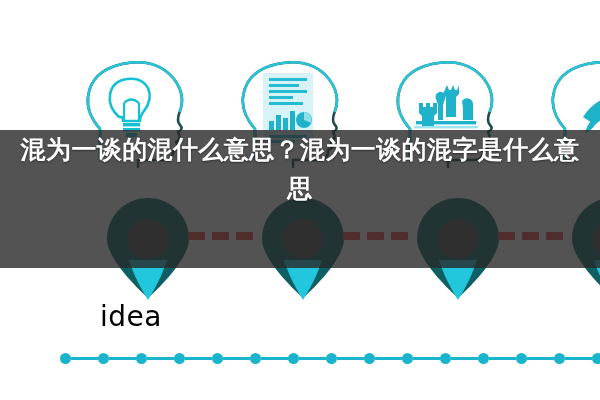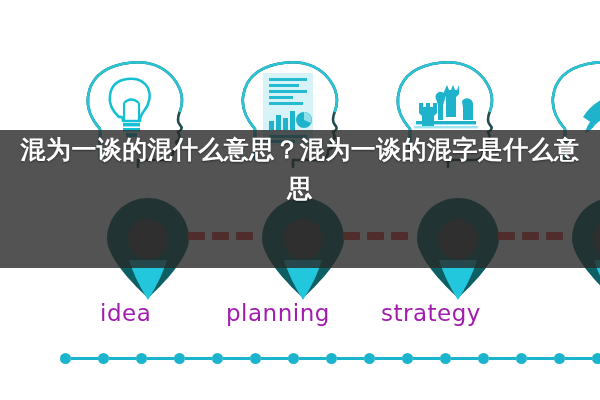--- a/index.html
+++ b/index.html
@@ -29,21 +29,21 @@
   .dashrow{
     position:absolute;top:231px;height:9px;display:flex;align-items:center;
     gap:7px;
   }
   .dash{width:17px;height:8px;background:#e8413c;border-radius:1px;}
 
   
   .slabel{
     position:absolute;top:300px;
     font-family:"DejaVu Sans","Liberation Sans",sans-serif;
-    font-size:23px;color:#a21caf;letter-spacing:.5px;
+    font-size:28px;color:#000000;letter-spacing:.5px;
     white-space:nowrap;font-weight:400;
   }
 
   
   #timeline{
     position:absolute;left:60px;top:350px;width:545px;height:16px;
     display:flex;align-items:center;
   }
   #timeline .tdot{
     width:11px;height:11px;border-radius:50%;background:#1ab4cc;flex:0 0 auto;
@@ -192,22 +192,20 @@
     <span class="dash"></span>
     <span class="dash"></span>
   </div>
   <div class="dashrow" style="left:498px;">
     <span class="dash"></span>
     <span class="dash"></span>
     <span class="dash"></span>
   </div>
 
   <div class="slabel" style="left:100px;">idea</div>
-  <div class="slabel" style="left:226px;">planning</div>
-  <div class="slabel" style="left:381px;">strategy</div>
 
   <div id="timeline">
       <span class="tdot"></span>
       <span class="tseg"></span>
       <span class="tdot"></span>
       <span class="tseg"></span>
       <span class="tdot"></span>
       <span class="tseg"></span>
       <span class="tdot"></span>
       <span class="tseg"></span>

